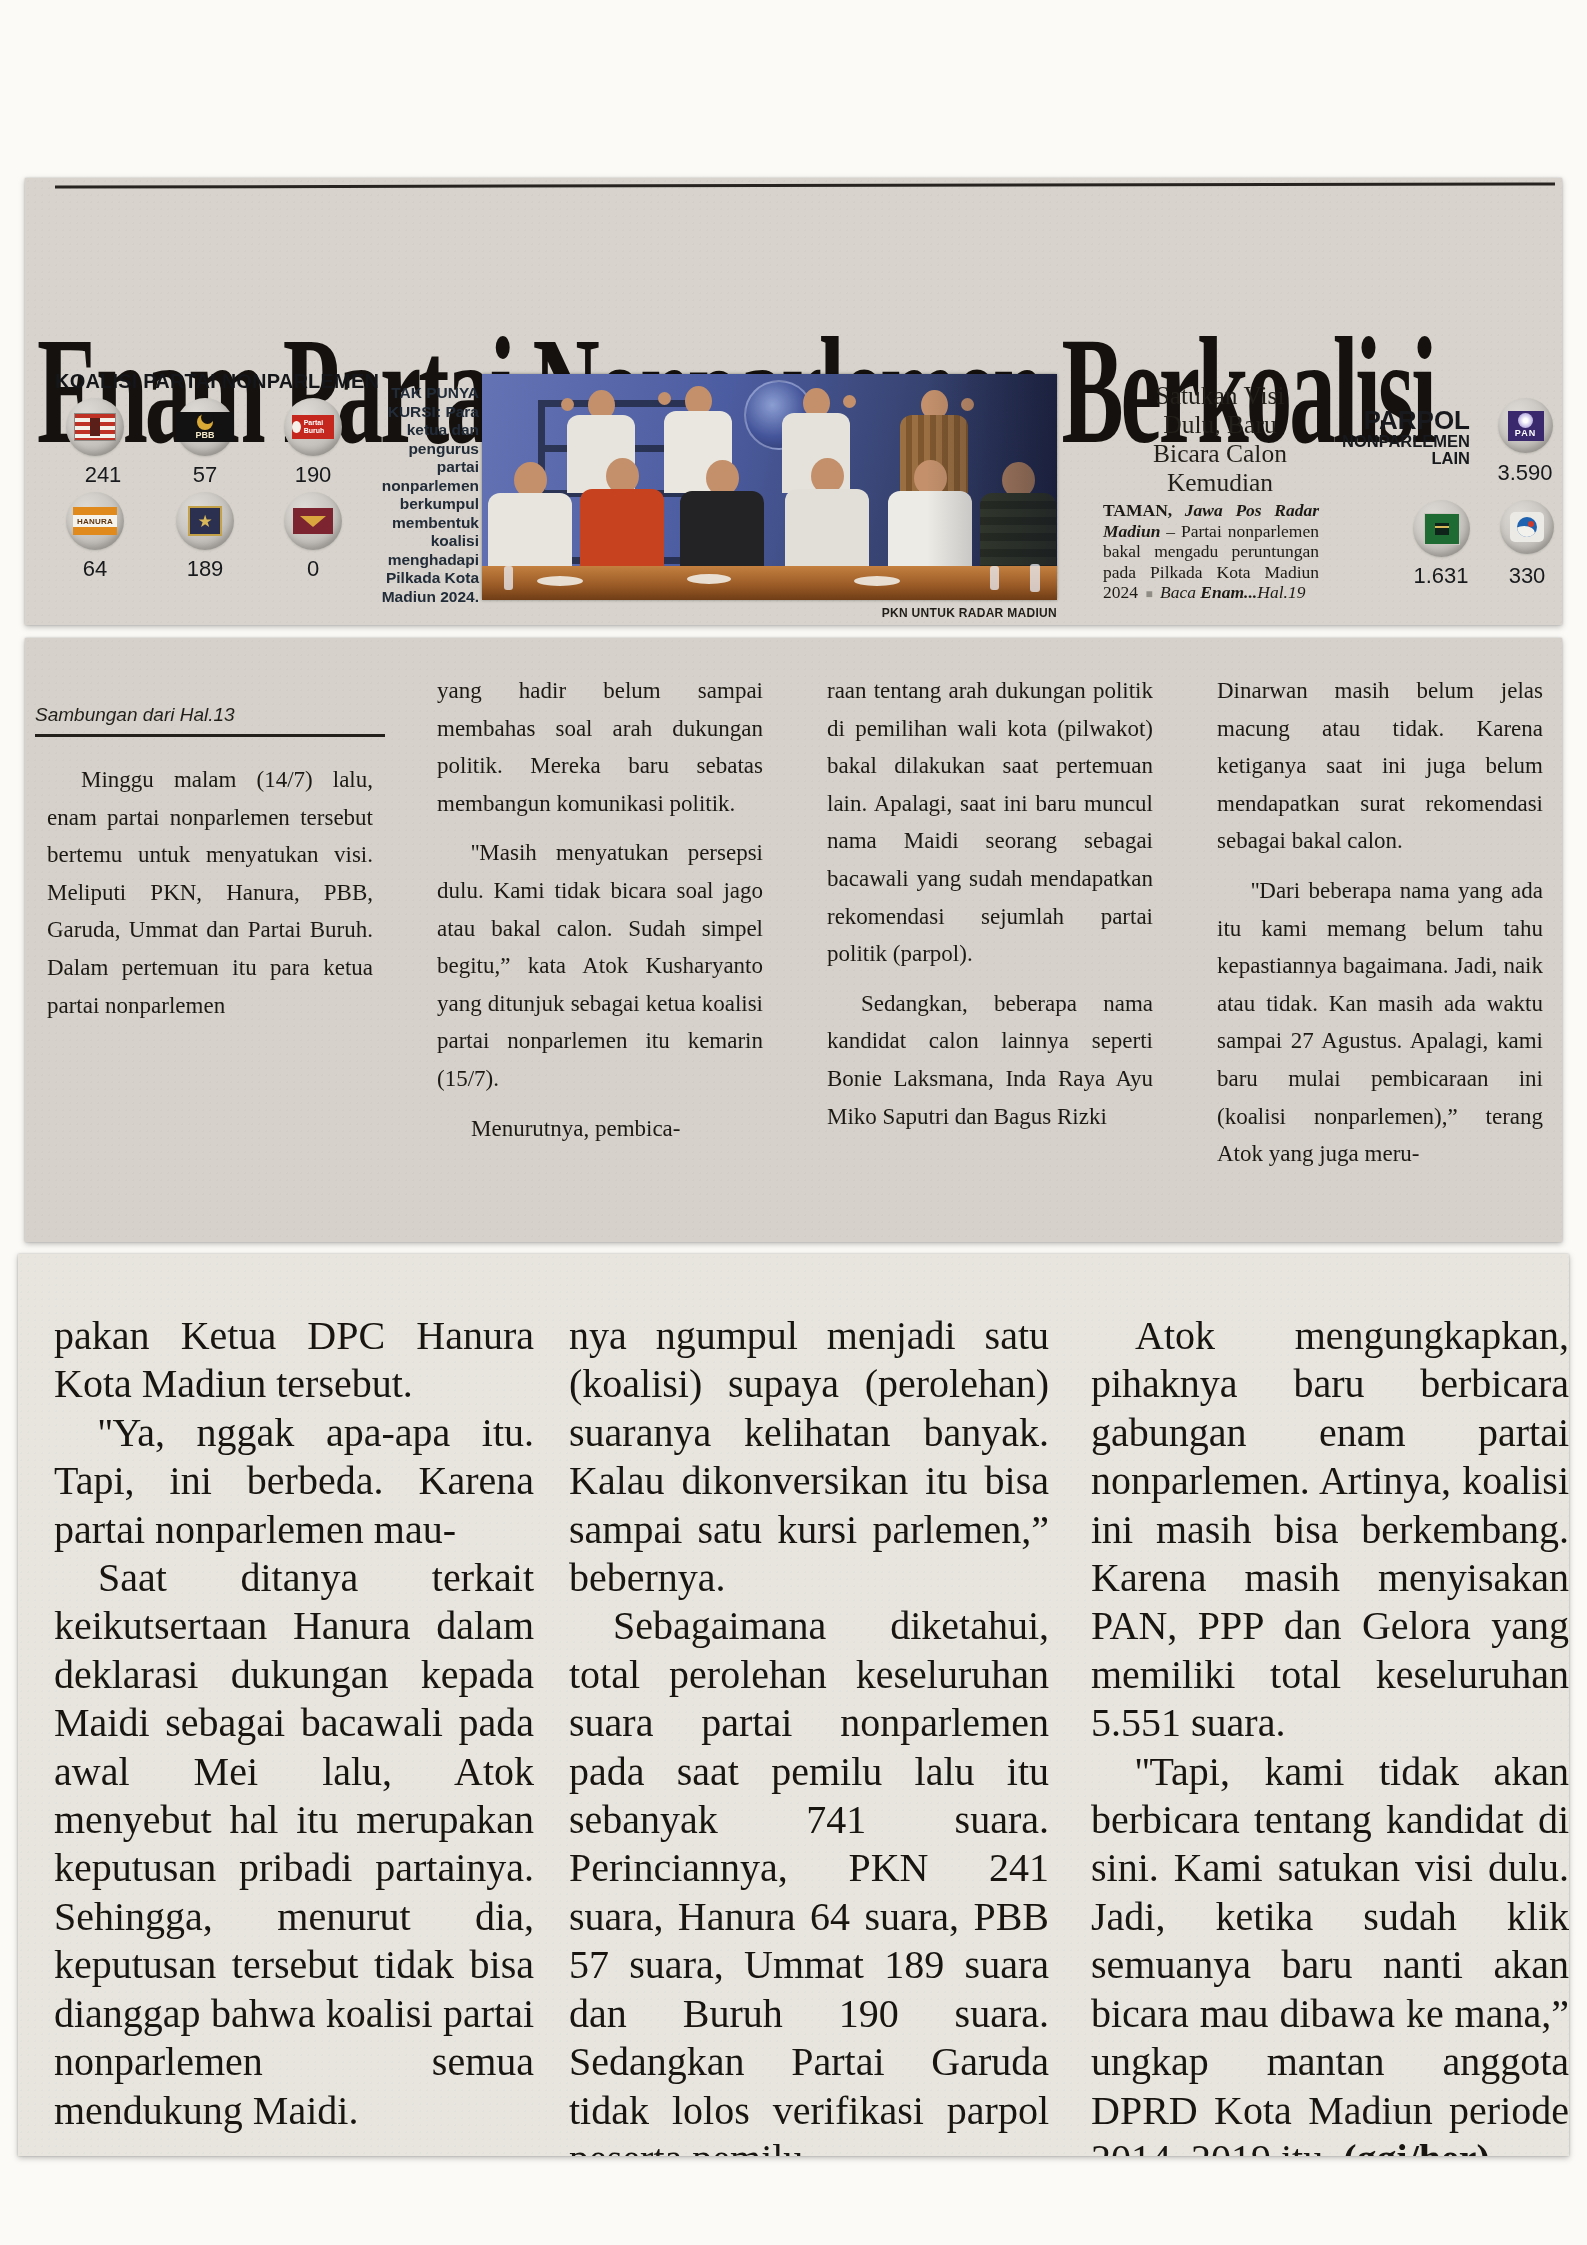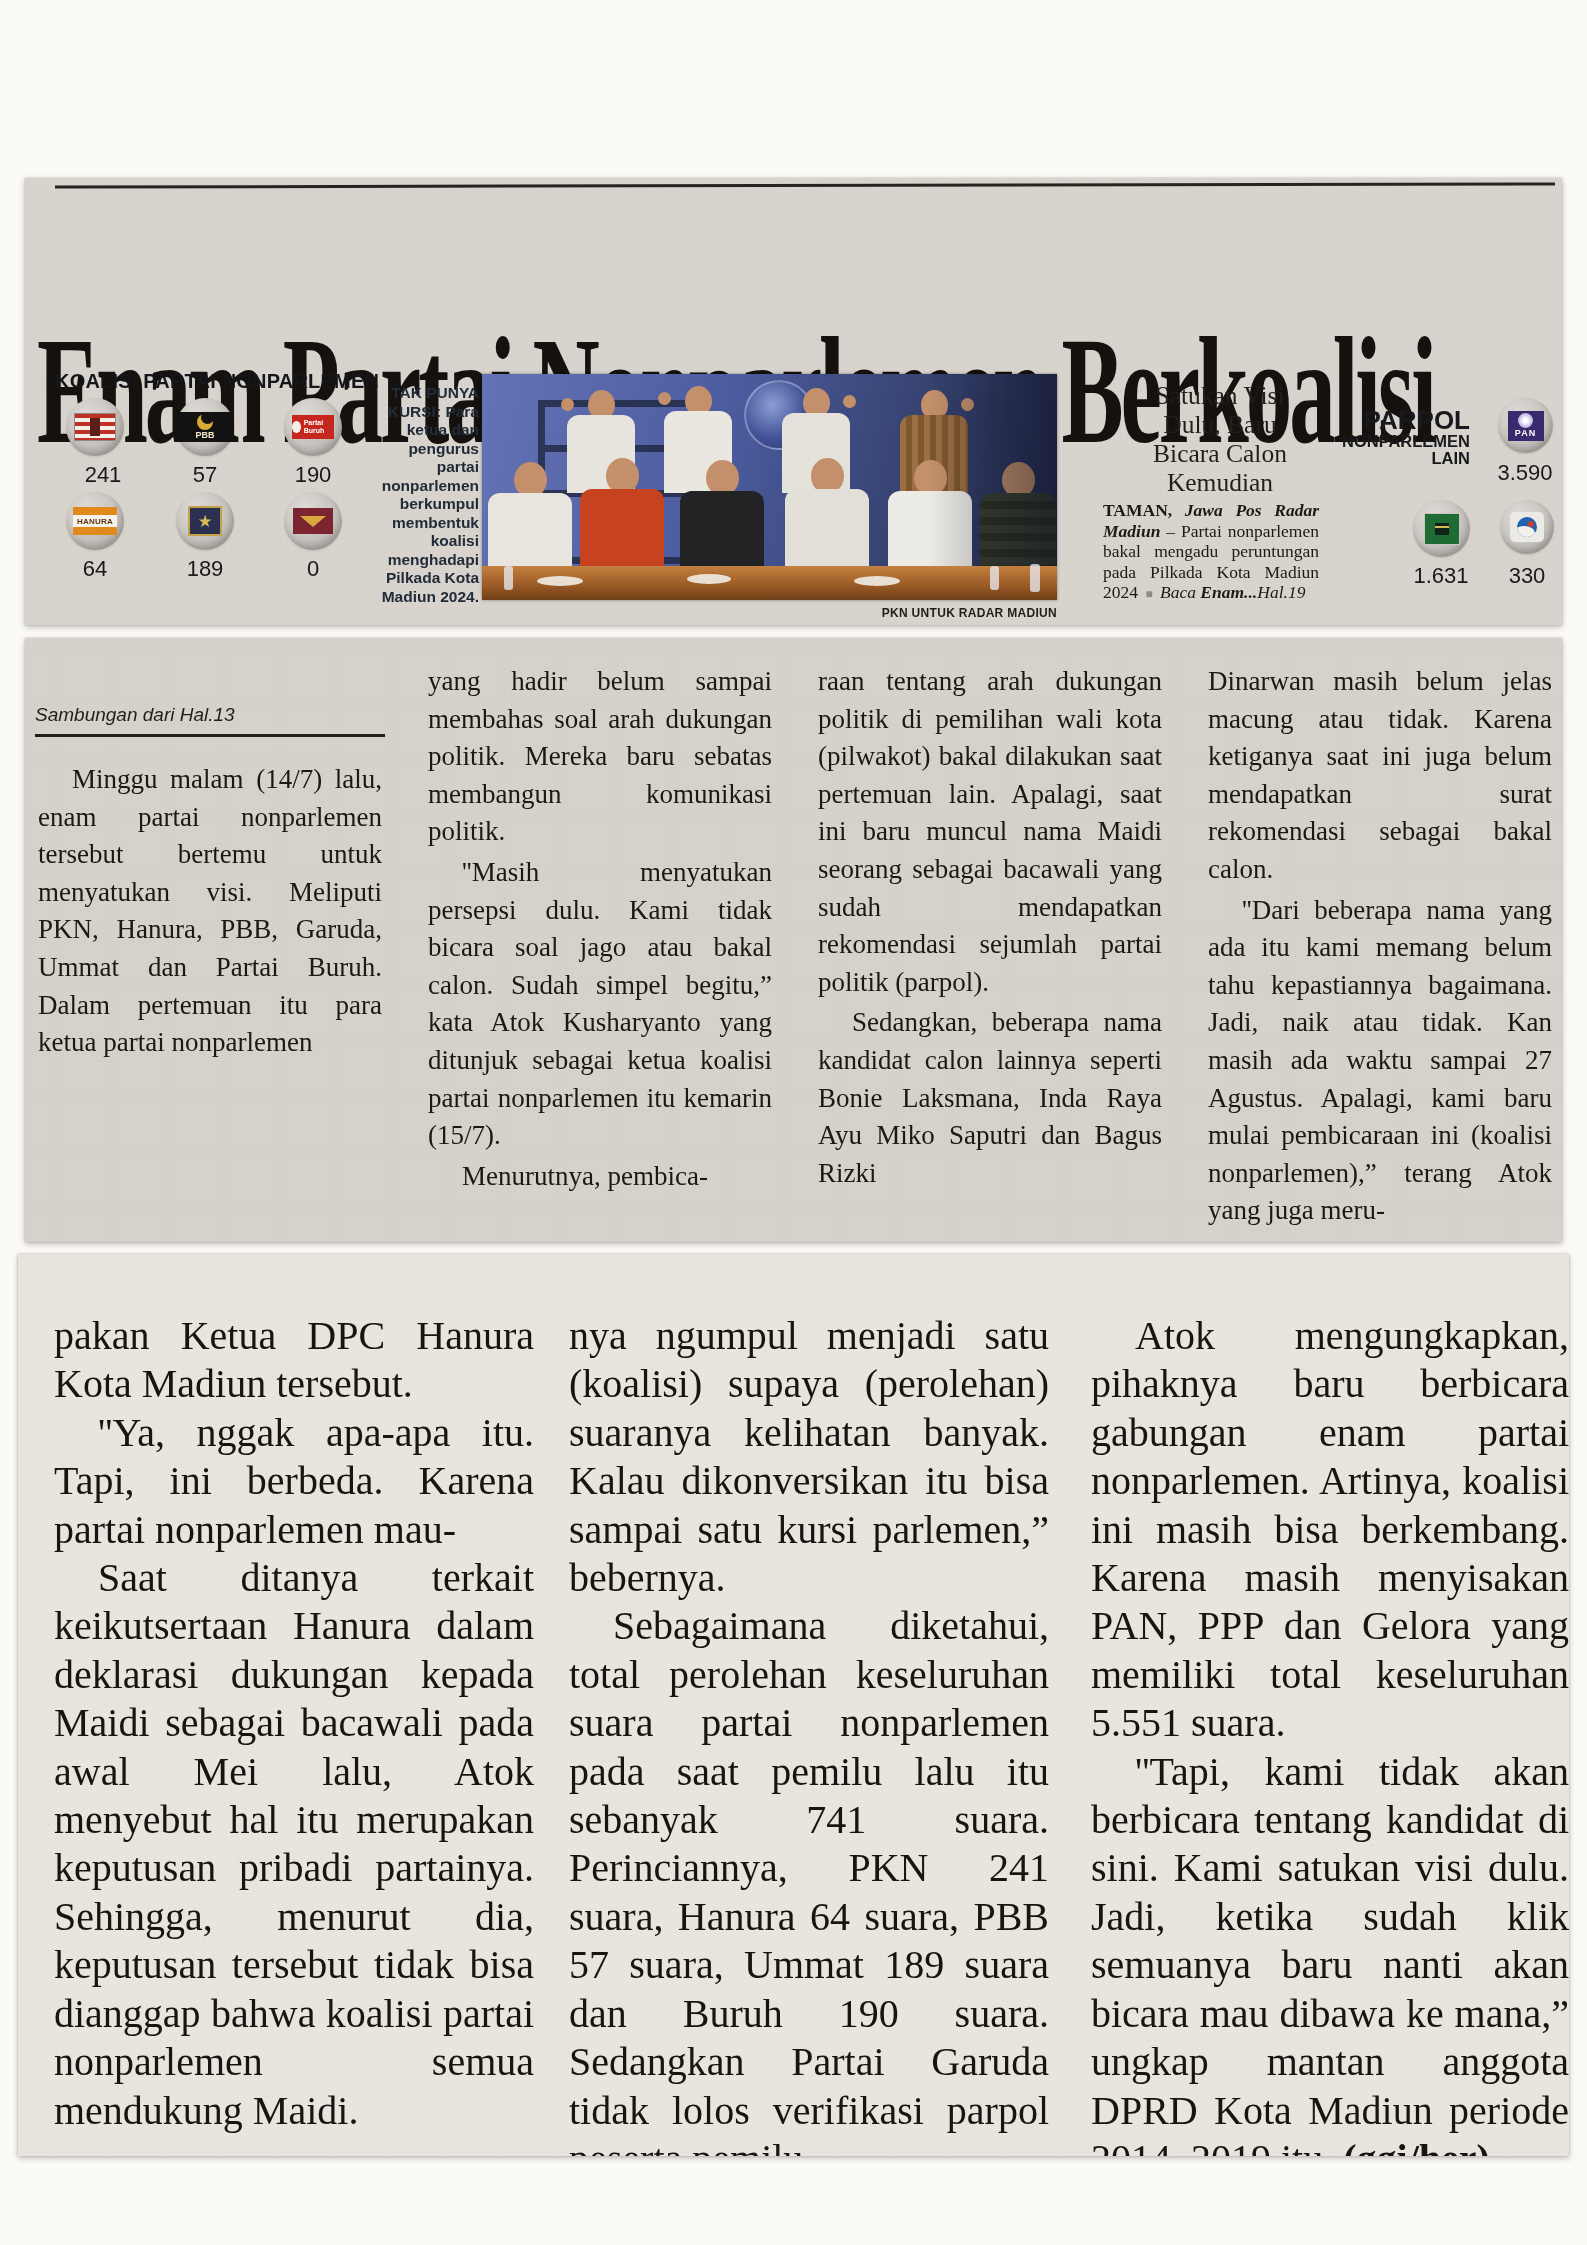--- a/index.html
+++ b/index.html
@@ -119,21 +119,21 @@
   .wave::after{content:"";position:absolute;left:-4px;top:9px;width:22px;height:14px;border-radius:50%;background:#f3f1ec;}
   .wave::before{content:"";position:absolute;left:11px;top:4px;width:6px;height:6px;border-radius:50%;background:#d03a2a;z-index:1;}
 
   
   .colset-top{position:absolute;left:0;top:0;width:100%;height:100%;}
   .col-top{position:absolute;top:22px;width:350px;}
   .col-top.c0{left:10px;}
   .col-top.c1{left:400px;}
   .col-top.c2{left:790px;}
   .col-top.c3{left:1180px;}
-  .col-top p{margin:3px;font-size:27px;line-height:37.6px;text-align:justify;color:#1c1813;}
+  .col-top p{margin:12px;font-size:23px;line-height:37.6px;text-align:justify;color:#1c1813;}
   p.ind{text-indent:34px;}
   p.flush{text-indent:0;}
   .cont-note{font-family:"Liberation Sans", sans-serif;font-style:italic;font-size:19px;
     text-align:left;color:#211e1a;padding-right:6px;margin-top:44px;}
   .note-rule{height:3px;background:#23201c;margin:8px 0 0 0;}
   .col-top .paras{margin-top:24px;}
   .c1 .paras,.c2 .paras,.c3 .paras{margin-top:0;}
   .ghost{position:absolute;left:560px;bottom:0;width:980px;height:15px;overflow:hidden;opacity:.5;}
   .ghost span{font-family:"Liberation Serif",serif;font-weight:bold;font-size:88px;line-height:88px;
     letter-spacing:58px;color:#2d2a25;}

